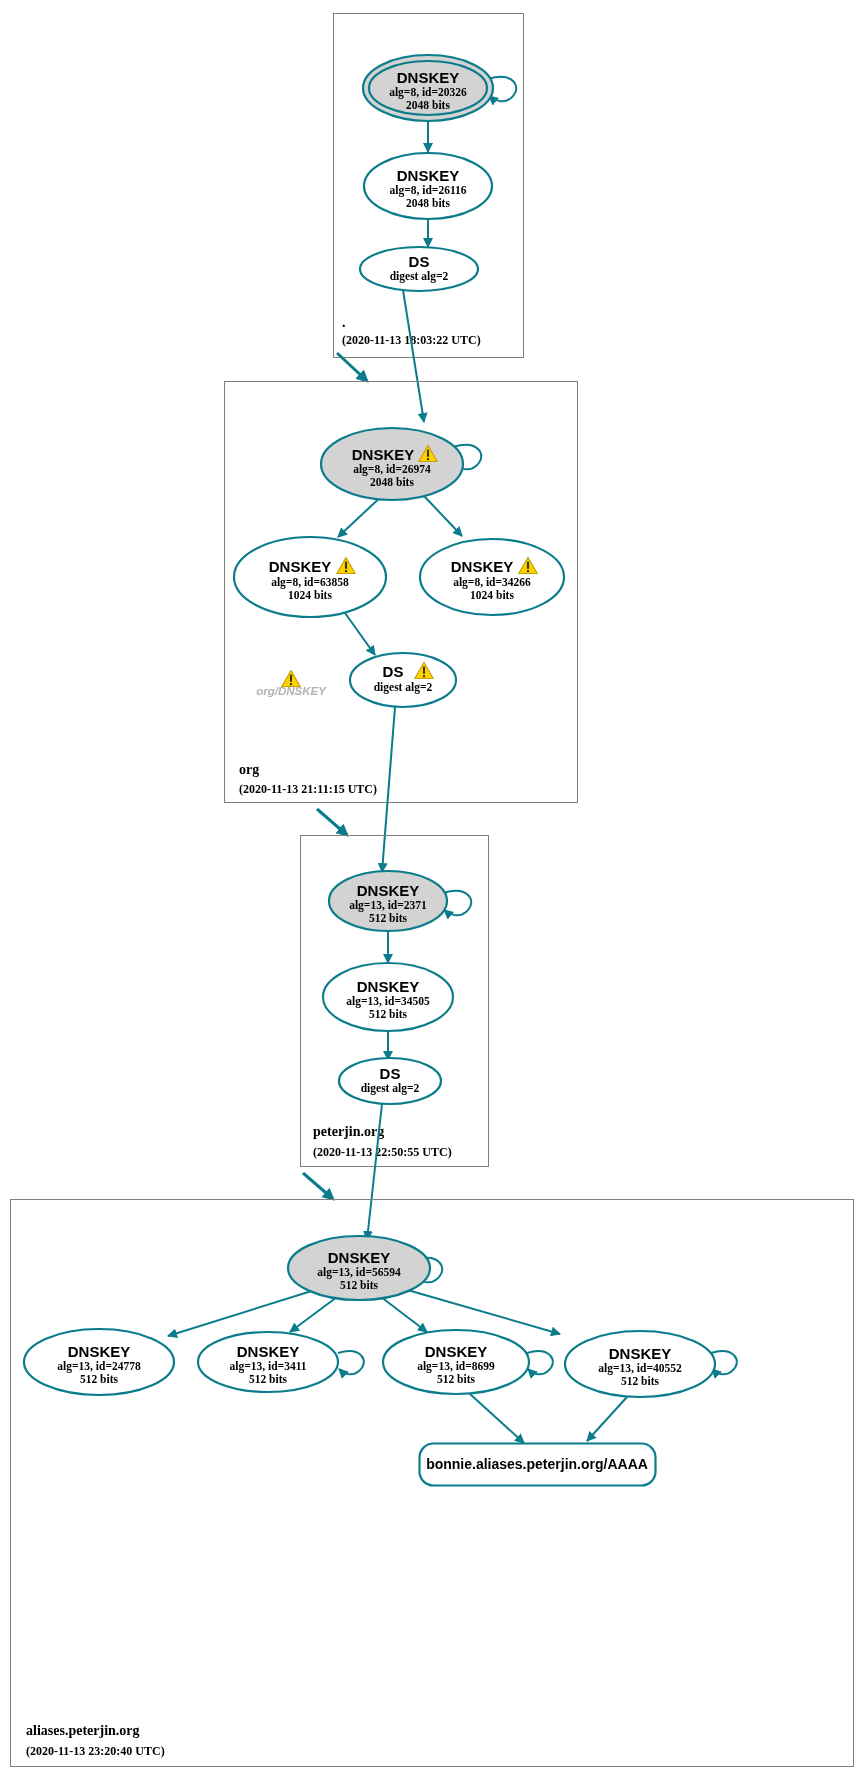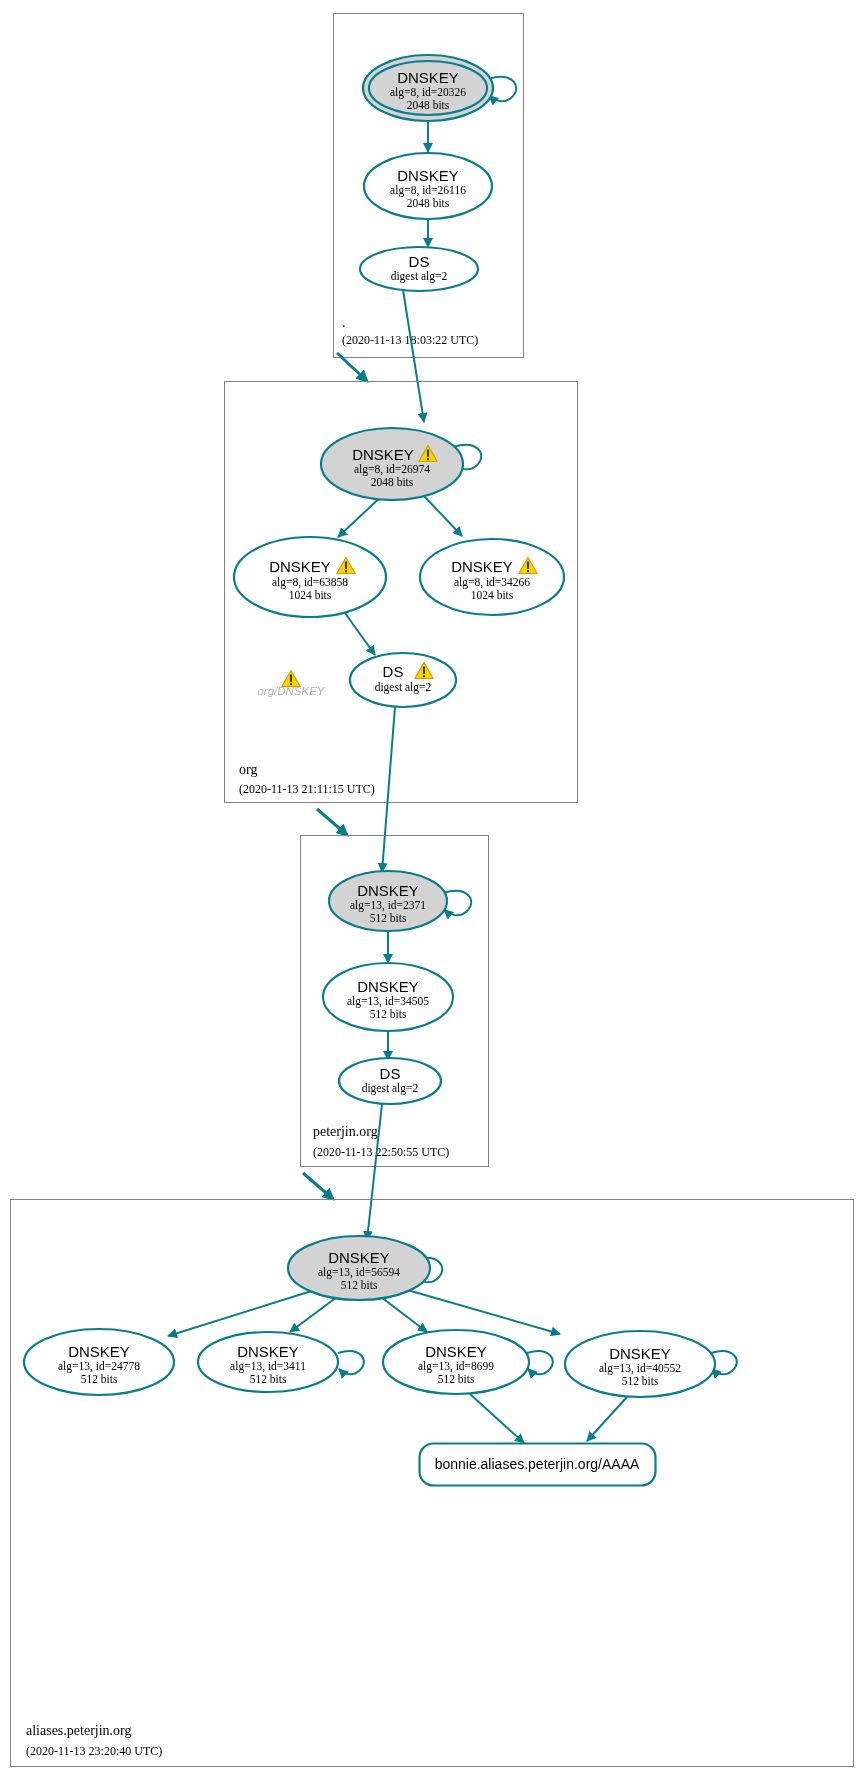--- a/index.html
+++ b/index.html
@@ -10,20 +10,21 @@
   body {
     width: 864px;
     height: 1792px;
     font-family: "Liberation Sans", sans-serif;
     overflow: hidden;
   }
   #diagram-root {
     position: relative;
     width: 864px;
     height: 1792px;
+    font-weight: bold;
   }
   svg.graph {
     display: block;
   }
   text {
     font-family: "Liberation Sans", sans-serif;
     fill: #000000;
   }
   .node-title {
     font-family: "Liberation Sans", sans-serif;

